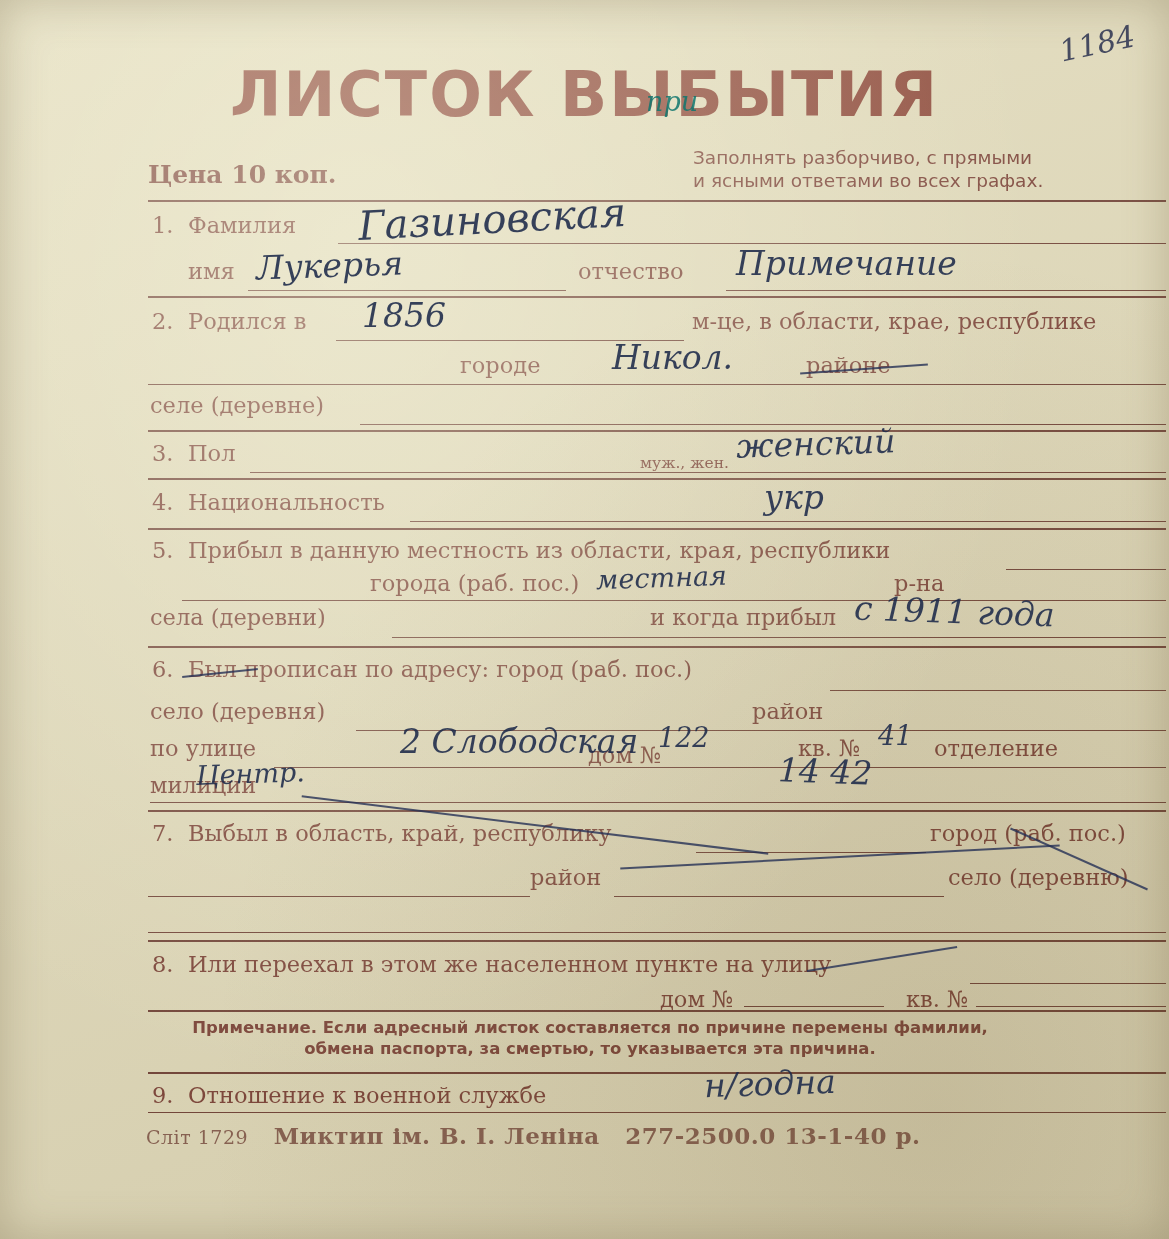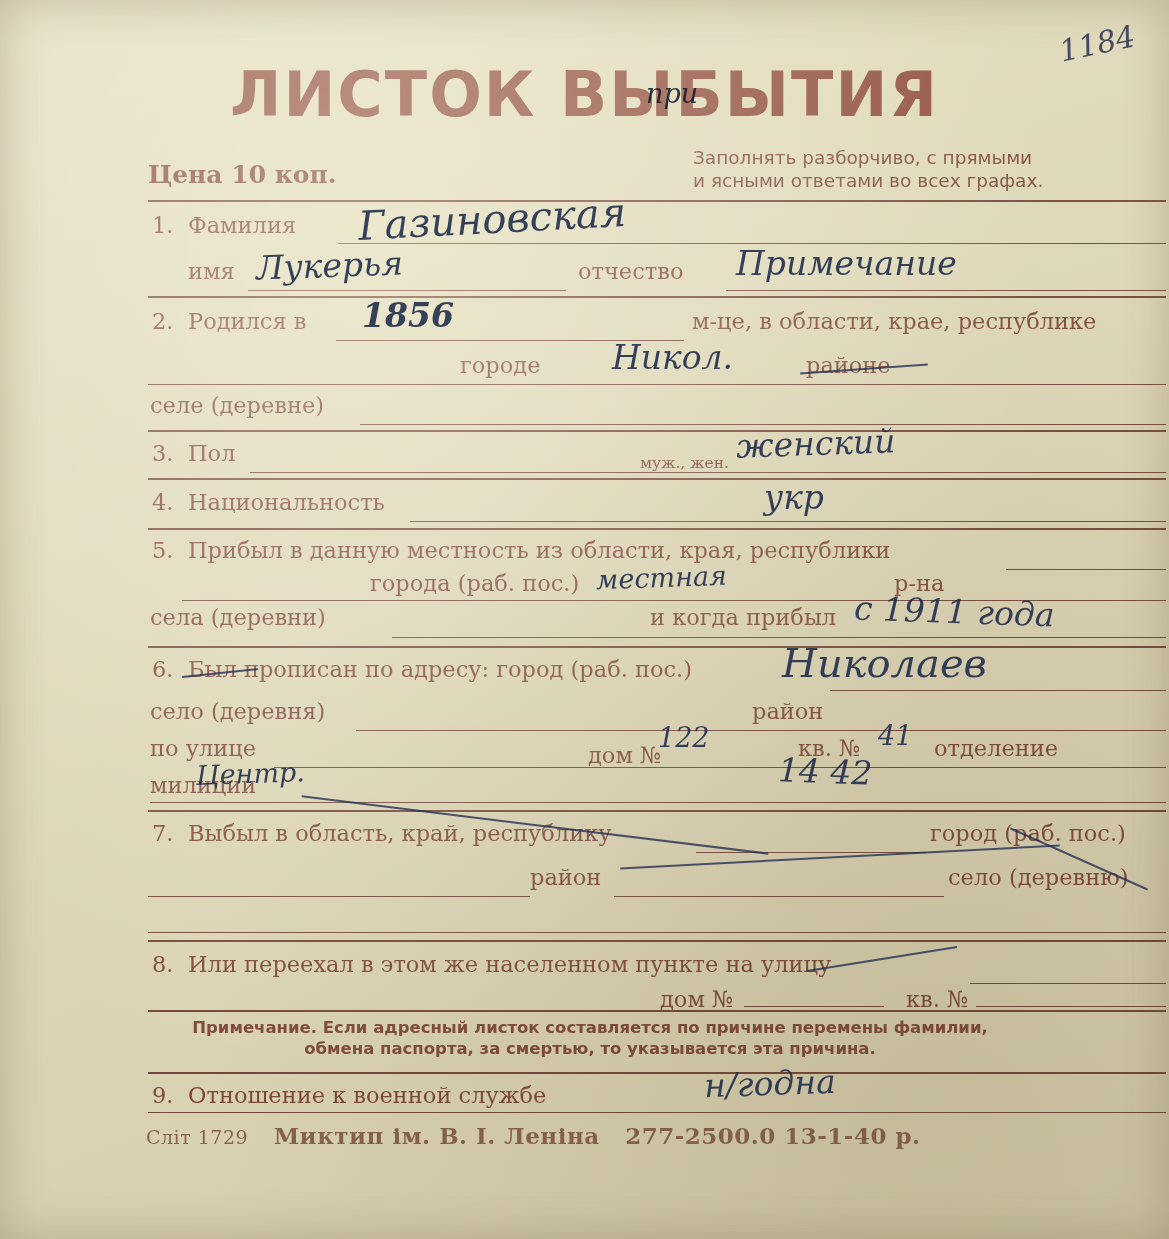--- a/index.html
+++ b/index.html
@@ -117,25 +117,25 @@
     font-style: italic;
     font-size: 30px;
     color: #2b3250;
     transform: rotate(-12deg);
     z-index: 6;
     opacity: .85;
   }
   .pri {
     position: absolute;
     left: 646px;
-    top: 78px;
+    top: 86px;
     font-family: "DejaVu Serif", serif;
     font-style: italic;
     font-size: 27px;
-    color: #0f172a;
+    color: #0f766e;
     z-index: 6;
     opacity: .85;
     text-align: right;
   }
 
   .footnote {
     position: absolute;
     left: 150px;
     top: 1017px;
     width: 880px;
@@ -197,21 +197,21 @@
   <div class="rule" style="left:248px; top:290px; width:318px;"></div>
   <div class="hw mid r3" style="left:256px; top:246px;">Лукерья</div>
   <div class="lbl" style="left:578px; top:258px;">отчество</div>
   <div class="rule" style="left:726px; top:290px; width:440px;"></div>
   <div class="hw mid" style="left:736px; top:244px;">Примечание</div>
 
   <div class="rule thick" style="left:148px; top:296px; width:1018px;"></div>
   <div class="lbl" style="left:152px; top:308px;">2.</div>
   <div class="lbl" style="left:188px; top:308px;">Родился в</div>
   <div class="rule" style="left:336px; top:340px; width:348px;"></div>
-  <div class="hw mid" style="left:362px; top:296px;font-weight:bold;">1856</div>
+  <div class="hw mid" style="left:362px; top:296px;">1856</div>
   <div class="lbl" style="left:692px; top:308px;">м-це, в области,  крае, республике</div>
 
   <div class="rule" style="left:148px; top:384px; width:1018px;"></div>
   <div class="lbl" style="left:460px; top:352px;">городе</div>
   <div class="hw mid" style="left:612px; top:338px;">Никол.</div>
   <div class="lbl" style="left:806px; top:352px;">районе</div>
   <div class="pen-line" style="left:800px; top:368px; width:128px; transform:rotate(-4deg);"></div>
 
   <div class="lbl" style="left:150px; top:392px;">селе (деревне)</div>
   <div class="rule" style="left:360px; top:424px; width:806px;"></div>
@@ -241,29 +241,29 @@
 
   <div class="lbl" style="left:150px; top:604px;">села (деревни)</div>
   <div class="lbl" style="left:650px; top:604px;">и когда прибыл</div>
   <div class="rule" style="left:392px; top:637px; width:774px;"></div>
   <div class="hw mid rp" style="left:854px; top:592px;">с 1911 года</div>
 
   <div class="rule thick" style="left:148px; top:646px; width:1018px;"></div>
   <div class="lbl" style="left:152px; top:656px;">6.</div>
   <div class="lbl" style="left:188px; top:656px;">Был прописан по адресу: город (раб. пос.)</div>
   <div class="rule" style="left:830px; top:690px; width:336px;"></div>
-  <div class="hw big" style="left:782px; top:640px;">Николаев</div>
   <div class="pen-line" style="left:182px; top:672px; width:76px; transform:rotate(-6deg);"></div>
 
   <div class="lbl" style="left:150px; top:698px;">село (деревня)</div>
   <div class="rule" style="left:356px; top:730px; width:810px;"></div>
   <div class="lbl" style="left:752px; top:698px;">район</div>
 
   <div class="lbl" style="left:150px; top:735px;">по улице</div>
   <div class="rule" style="left:274px; top:767px; width:892px;"></div>
+  <div class="hw mid" style="left:400px; top:722px;">2 Слободская</div>
   <div class="lbl" style="left:588px; top:742px;">дом №</div>
   <div class="hw sm" style="left:658px; top:722px;">122</div>
   <div class="lbl" style="left:798px; top:735px;">кв. №</div>
   <div class="hw sm" style="left:878px; top:720px;">41</div>
   <div class="lbl" style="left:934px; top:735px;">отделение</div>
 
   <div class="lbl" style="left:150px; top:772px;">милиции</div>
   <div class="rule" style="left:150px; top:802px; width:1016px;"></div>
   <div class="hw sm r3" style="left:196px; top:758px;">Центр.</div>
   <div class="hw mid rp" style="left:778px; top:752px;">14 42</div>

